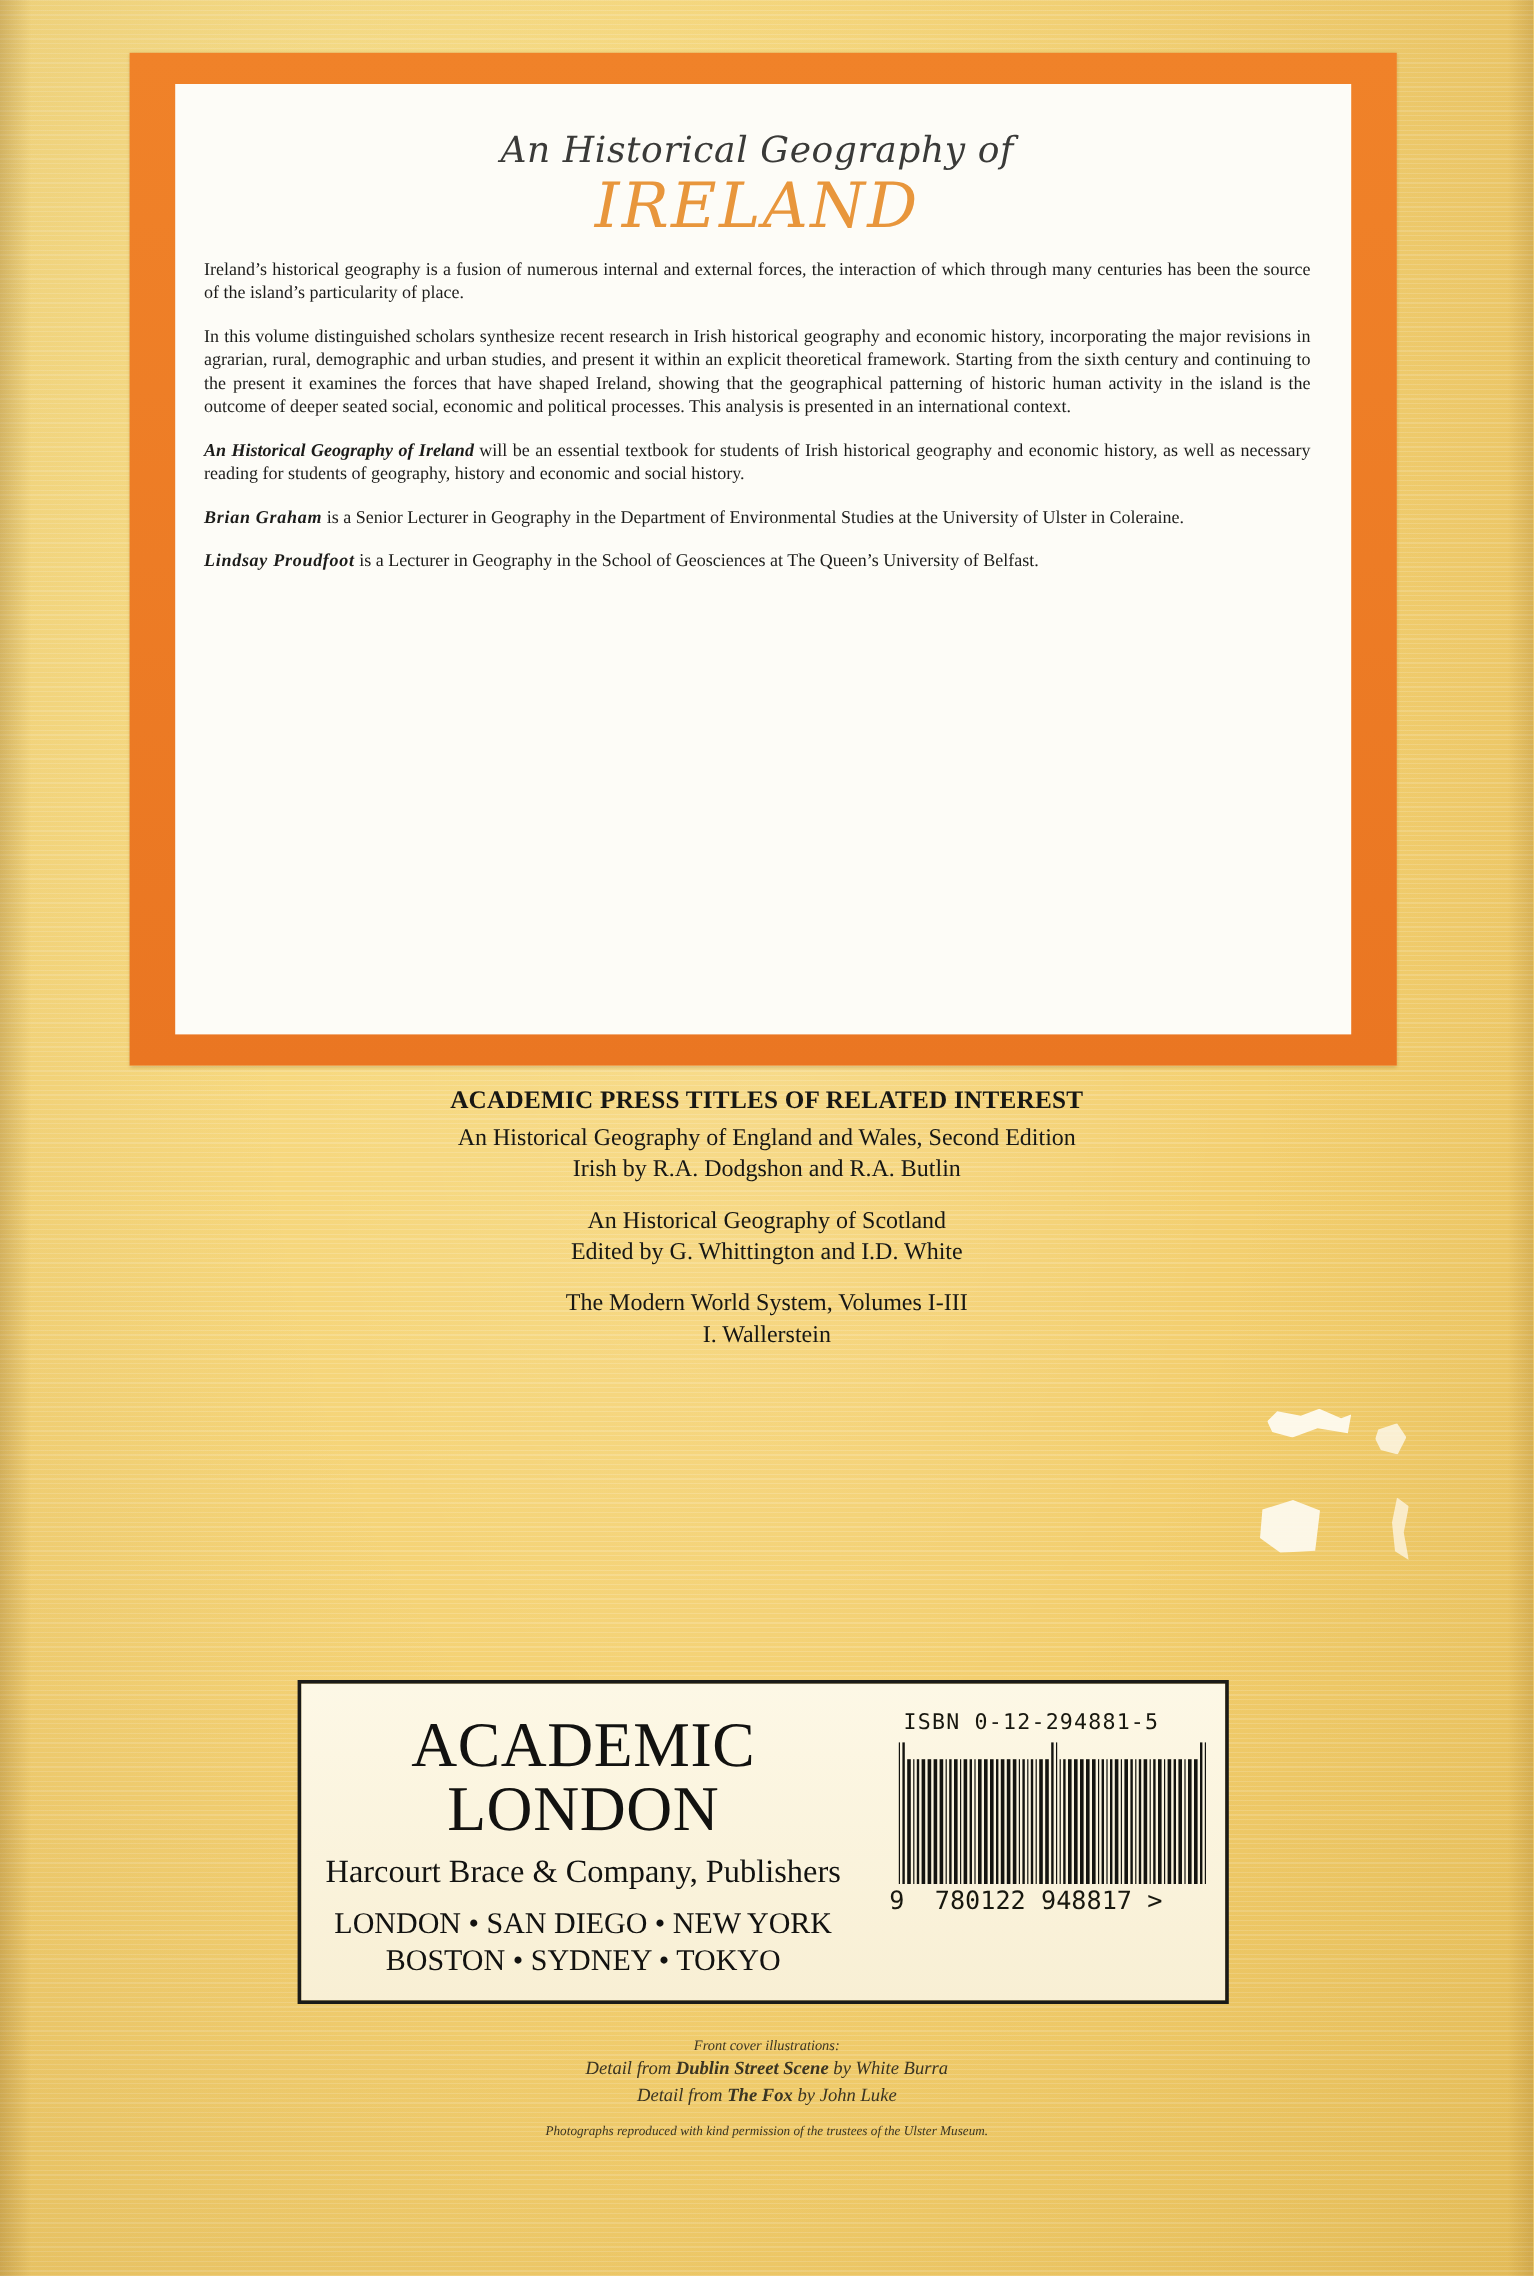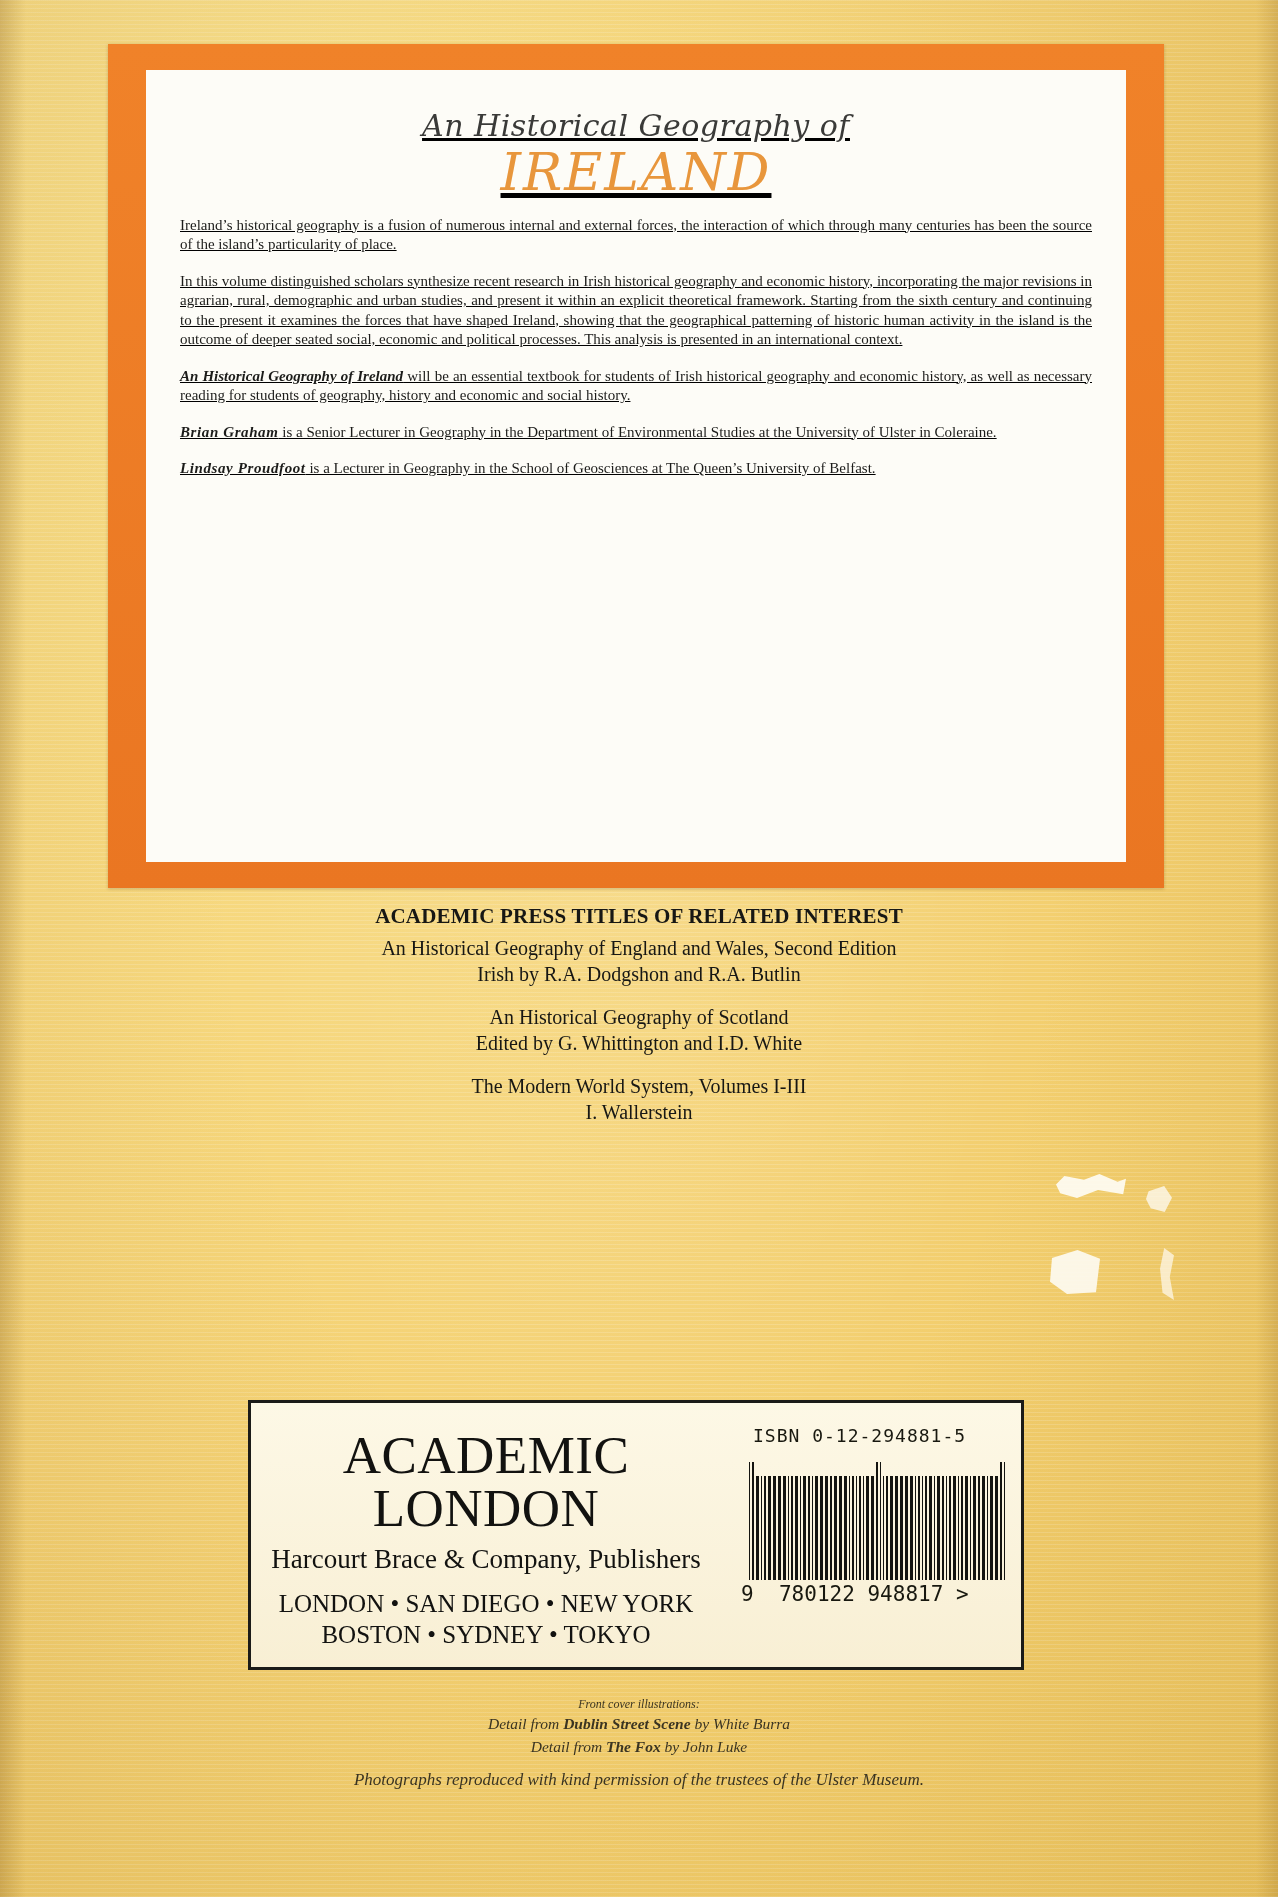--- a/index.html
+++ b/index.html
@@ -45,22 +45,21 @@
     background: linear-gradient(180deg,#f08229 0%, #ea7622 100%);
     box-shadow: 0 1px 3px rgba(90,50,0,0.25);
   }
   .blurb-inner {
     position: absolute;
     left: 38px;
     top: 26px;
     right: 38px;
     bottom: 26px;
     background: #fdfcf7;
-    padding: 24px 34px 20px 34px;
-    text-decoration: underline;
+    padding: 24px 34px 20px 24px;
   }
   .title-line1 {
     text-align: center;
     font-family: "DejaVu Serif", serif;
     font-style: italic;
     font-size: 30px;
     color: #3a3a38;
     letter-spacing: 0.5px;
     margin: 14px 0 0 0;
   }
@@ -141,21 +140,21 @@
   .pub-right {
     position: absolute;
     right: 14px; top: 22px; width: 272px;
   }
   .isbn-text {
     font-family: "DejaVu Sans Mono", monospace;
     font-size: 18px;
     letter-spacing: 1px;
     color: #18180f;
     margin-left: 18px;
-    margin-bottom: 16px;
+    margin-bottom: 6px;
   }
   .barcode {
     height: 118px;
     display: flex;
     align-items: flex-end;
     margin-left: 14px;
   }
   .barcode i {
     display: block;
     background: #141410;
@@ -176,21 +175,21 @@
     position: absolute;
     left: 0;
     top: 1696px;
     width: 1278px;
     text-align: center;
     font-style: italic;
     color: #3a3422;
   }
   .credits .c1 { font-size: 12px; line-height: 1.45; }
   .credits .c2 { font-size: 15.5px; line-height: 1.45; }
-  .credits .c3 { font-size: 17px; margin-top: 12px; }
+  .credits .c3 { font-size: 11px; margin-top: 12px; }
   .credits b { font-weight: bold; }
 
   
   .residue { position: absolute; pointer-events: none; }
   .r1 {
     left: 1056px; top: 1174px; width: 70px; height: 26px;
     background: #fefcf4;
     clip-path: polygon(0% 40%, 12% 8%, 40% 22%, 62% 0%, 88% 30%, 100% 18%, 96% 78%, 60% 62%, 30% 92%, 6% 74%);
     opacity: 0.92;
   }

